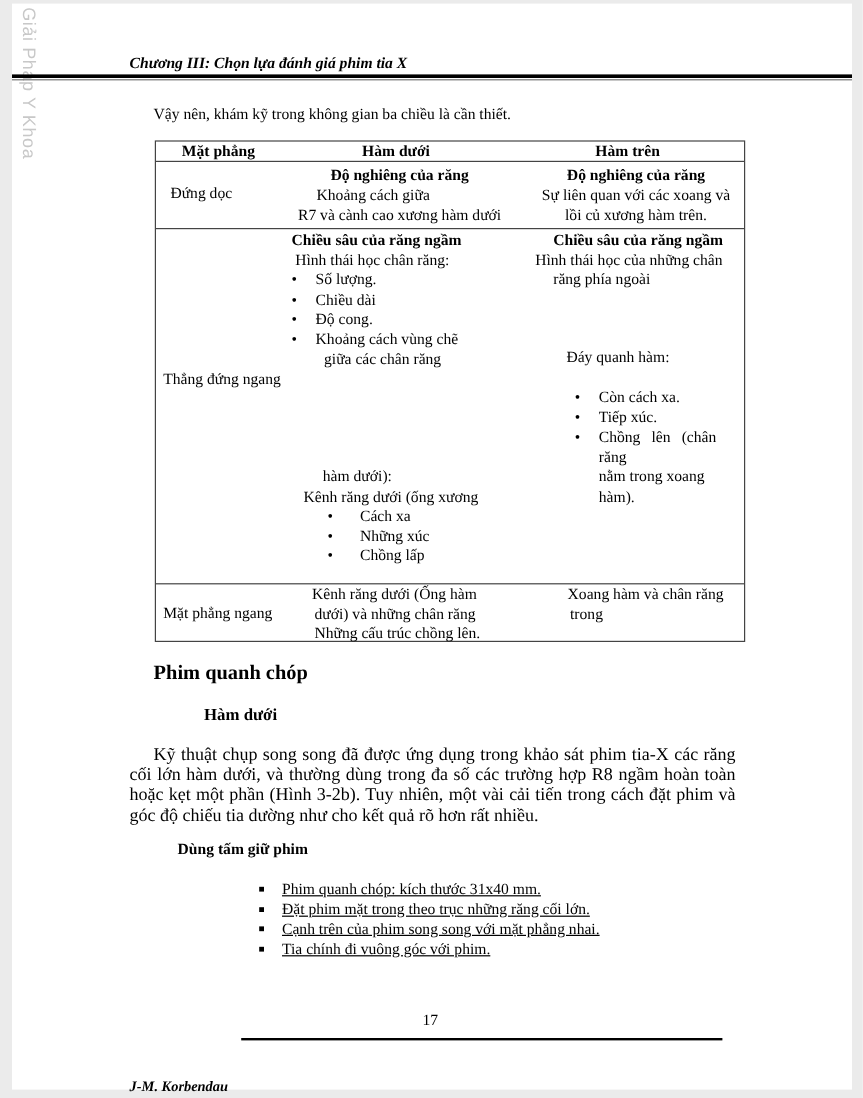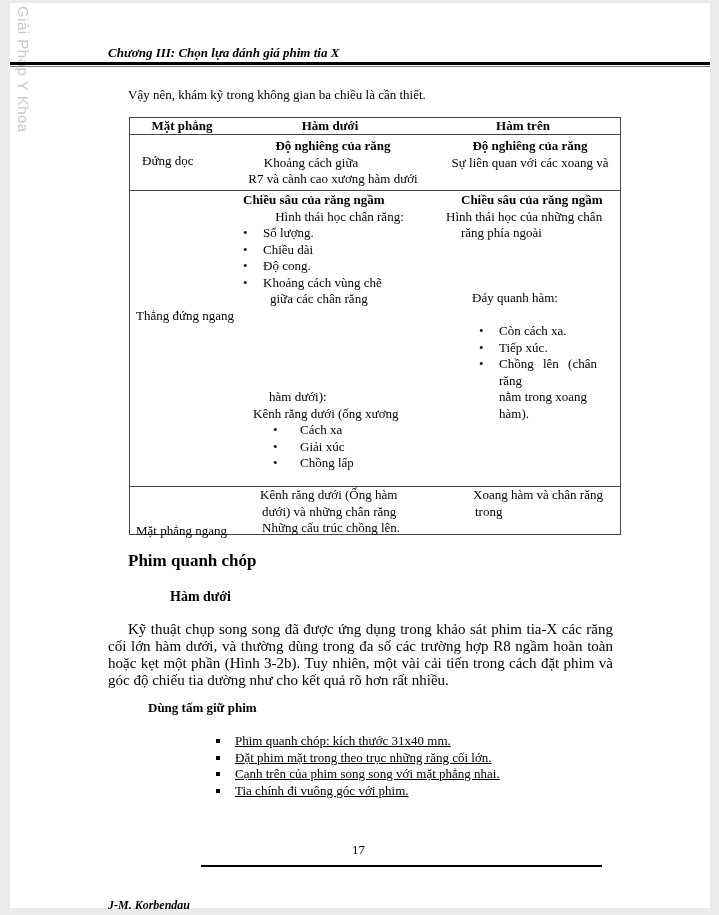--- a/index.html
+++ b/index.html
@@ -153,44 +153,45 @@
   <div class="t-row t-r1">
     <div class="cell" style="left:12px; top:18px;">Đứng dọc</div>
     <div class="cell center" style="left:96px; width:214px; top:3px;">
       <div class="bold">Độ nghiêng của răng</div>
       <div style="margin-right:44px;">Khoảng cách giữa</div>
       <div>R7 và cành cao xương hàm dưới</div>
     </div>
     <div class="cell center" style="left:310px; width:180px; top:3px;">
       <div class="bold">Độ nghiêng của răng</div>
       <div>Sự liên quan với các xoang và</div>
+      <div>lồi củ xương hàm trên.</div>
     </div>
   </div>
 
   <div class="t-row t-r2">
     <div class="cell" style="left:6px; top:117px;">Thẳng đứng ngang</div>
 
     <div class="cell" style="left:113px; top:1px; width:190px;">
       <div class="bold">Chiều sâu của răng ngầm</div>
-      <div style="padding-left:3px;text-align:center;">Hình thái học chân răng:</div>
+      <div style="padding-left:3px;">Hình thái học chân răng:</div>
       <ul class="dots" style="padding-left:0;">
         <li>Số lượng.</li>
         <li>Chiều dài</li>
         <li>Độ cong.</li>
         <li>Khoảng cách vùng chẽ</li>
       </ul>
       <div style="padding-left:27px;">giữa các chân răng</div>
     </div>
 
     <div class="cell" style="left:123px; top:198px; width:190px;">
       <div style="padding-left:16px;">hàm dưới):</div>
       <div>Kênh răng dưới (ống xương</div>
       <ul class="dots" style="padding-left:20px;">
         <li style="padding-left:27px;">Cách xa</li>
-        <li style="padding-left:27px;">Giải xúc</li>
+        <li style="padding-left:27px;">Những xúc</li>
         <li style="padding-left:27px;">Chồng lấp</li>
       </ul>
     </div>
 
     <div class="cell" style="left:316px; top:1px; width:172px;">
       <div class="bold" style="padding-left:15px;">Chiều sâu của răng ngầm</div>
       <div>Hình thái học của những chân</div>
       <div style="padding-left:15px;">răng phía ngoài</div>
     </div>
 
@@ -200,21 +201,21 @@
       <ul class="dots">
         <li>Còn cách xa.</li>
         <li>Tiếp xúc.</li>
         <li style="word-spacing:6px;">Chồng lên (chân răng</li>
       </ul>
       <div style="padding-left:20px;">nằm trong xoang hàm).</div>
     </div>
   </div>
 
   <div class="t-row t-r3">
-    <div class="cell" style="left:6px; top:16px;margin-top:20px;">Mặt phẳng ngang</div>
+    <div class="cell" style="left:6px; top:16px;">Mặt phẳng ngang</div>
     <div class="cell" style="left:130px; top:0px; width:175px;">
       <div>Kênh răng dưới (Ống hàm</div>
       <div style="padding-left:2px;">dưới) và những  chân răng</div>
       <div style="padding-left:2px;">Những cấu trúc chồng lên.</div>
     </div>
     <div class="cell" style="left:343px; top:0px; width:145px;">
       <div>Xoang hàm và chân răng</div>
       <div style="padding-left:2px;">trong</div>
     </div>
   </div>

